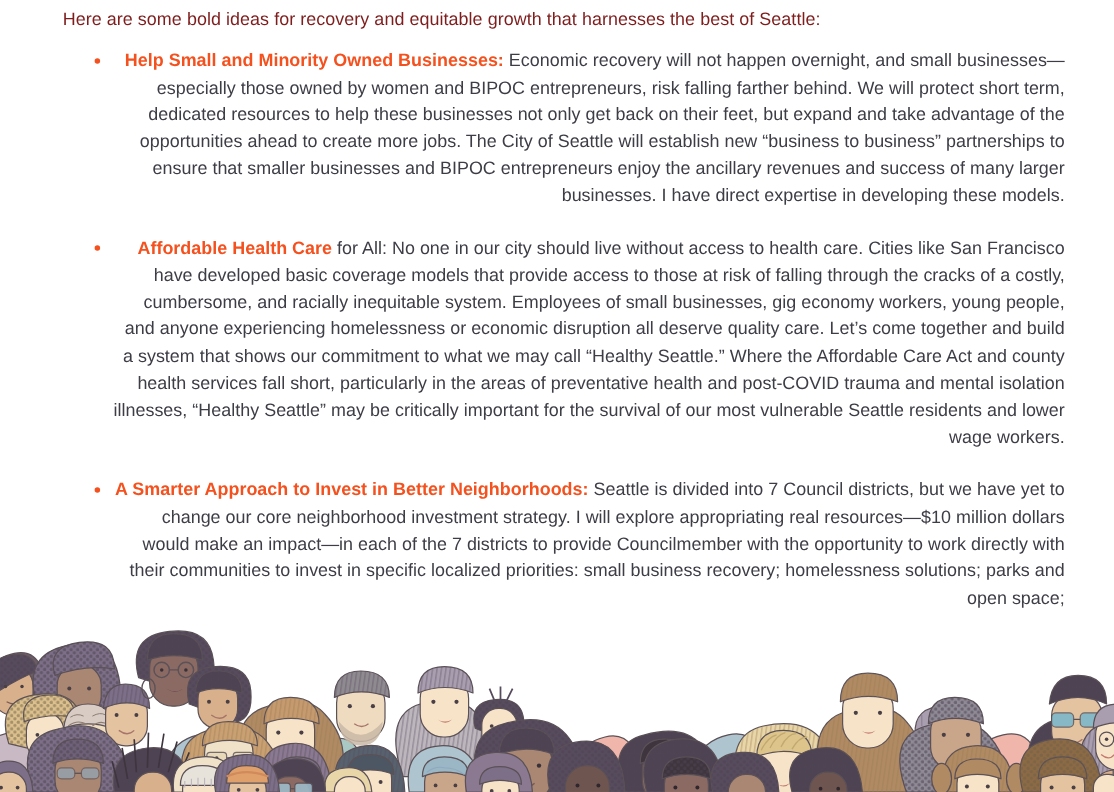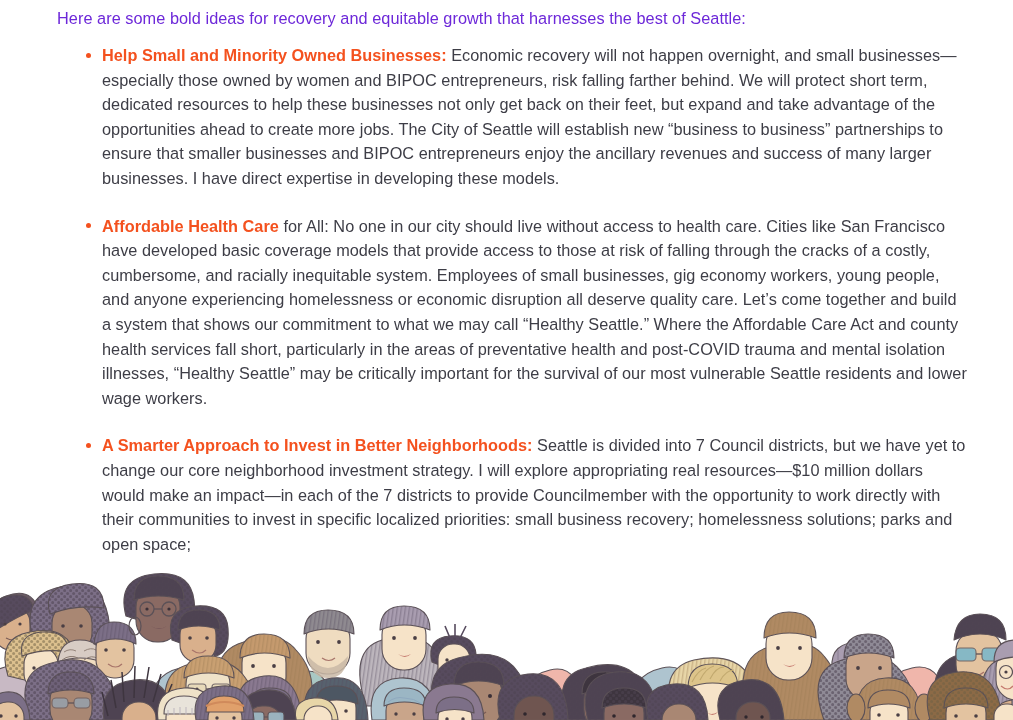--- a/index.html
+++ b/index.html
@@ -32,28 +32,29 @@
     padding-top: 7px;
     box-sizing: border-box;
   }
 
   .intro-line {
     margin: 0 0 13px 0;
     padding-left: 57px;
     padding-right: 40px;
     font-size: 16.3px;
     line-height: 23px;
-    color: #6d28d9;
+    color: #7f1d1d;
     letter-spacing: 0.05px;
   }
 
   .bullet-list {
     margin: 0;
     padding: 0;
     list-style: none;
+    text-align: right;
   }
 
   .bullet-item {
     position: relative;
     margin: 0 0 23px 0;
     padding-left: 102px;
     padding-right: 45px;
     font-size: 16.3px;
     line-height: 24.6px;
     color: #3d3d46;

